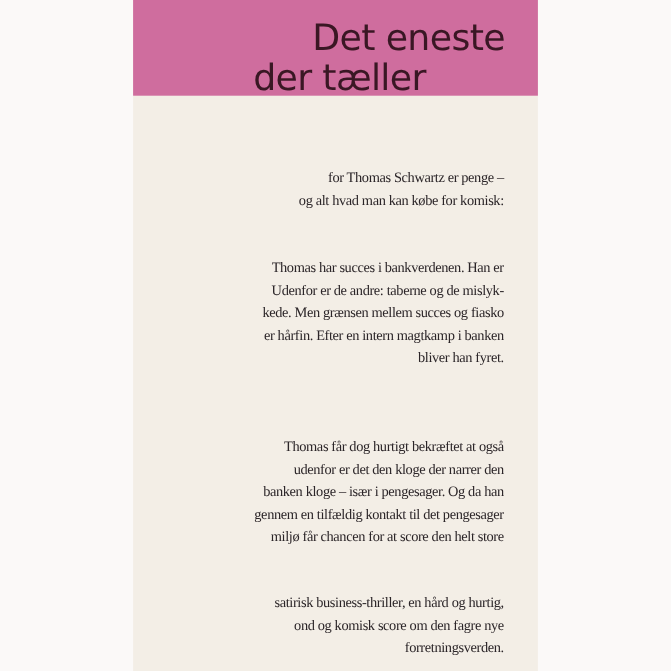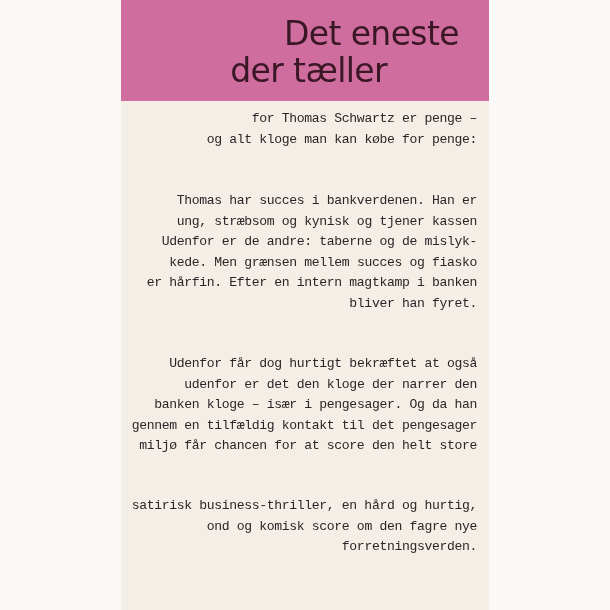--- a/index.html
+++ b/index.html
@@ -16,80 +16,80 @@
       top: 0;
       width: 368px;
       height: 610px;
       background: #f3eee6;
     }
     .band {
       position: absolute;
       left: 0;
       top: 0;
       width: 368px;
-      height: 101px;
+      height: 87px;
       background: #cf6d9e;
     }
     .title {
       position: absolute;
       right: 30px;
       top: 15px;
       text-align: right;
       font-family: "DejaVu Sans", sans-serif;
       font-size: 33px;
       line-height: 37px;
       color: #3a1724;
       letter-spacing: -0.6px;
     }
     .title .line1 { display: block; padding-right: 0; }
     .title .line2 { display: block; padding-right: 72px; }
     .para {
       position: absolute;
-      right: 12px;
+      right: 31px;
       text-align: right;
-      font-family: Liberation Mono, monospace;
+      font-family: Liberation Serif, serif;
       font-size: 13.1px;
       line-height: 20.6px;
       color: #2b2528;
       letter-spacing: -0.35px;
       white-space: nowrap;
+      margin-top: 42px;
     }
     .para span { display: block; }
     .p1 { top: 109px; }
     .p2 { top: 191px; }
     .p3 { top: 354px; }
     .p4 { top: 496px; }
   </style>
 </head>
 <body>
 
 <div class="book">
   <div class="band">
     <div class="title">
       <span class="line1">Det eneste</span>
       <span class="line2">der tæller</span>
     </div>
   </div>
 
   <div class="para p1">
     <span>for Thomas Schwartz er penge –</span>
-    <span>og alt kloge man kan købe for penge:</span>
+    <span>og alt hvad man kan købe for komisk:</span>
   </div>
 
   <div class="para p2">
     <span>Thomas har succes i bankverdenen. Han er</span>
-    <span>ung, stræbsom og kynisk og tjener kassen</span>
     <span>Udenfor er de andre: taberne og de mislyk-</span>
     <span>kede. Men grænsen mellem succes og fiasko</span>
     <span>er hårfin. Efter en intern magtkamp i banken</span>
     <span>bliver han fyret.</span>
   </div>
 
   <div class="para p3">
-    <span>Udenfor får dog hurtigt bekræftet at også</span>
+    <span>Thomas får dog hurtigt bekræftet at også</span>
     <span>udenfor er det den kloge der narrer den</span>
     <span>banken kloge – især i pengesager. Og da han</span>
     <span>gennem en tilfældig kontakt til det pengesager</span>
     <span>miljø får chancen for at score den helt store</span>
   </div>
 
   <div class="para p4">
     <span>satirisk business-thriller, en hård og hurtig,</span>
     <span>ond og komisk score om den fagre nye</span>
     <span>forretningsverden.</span>

